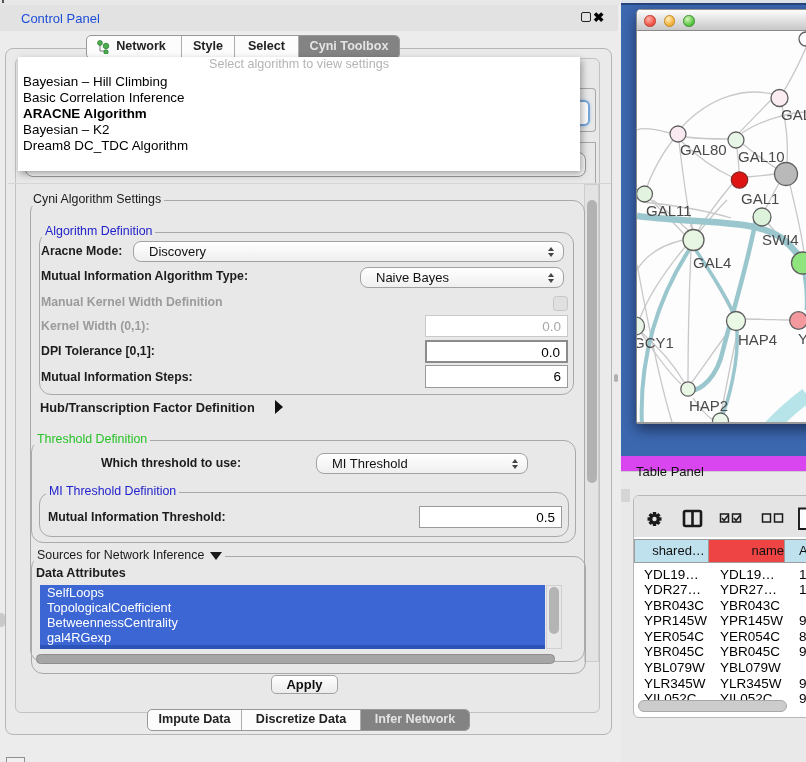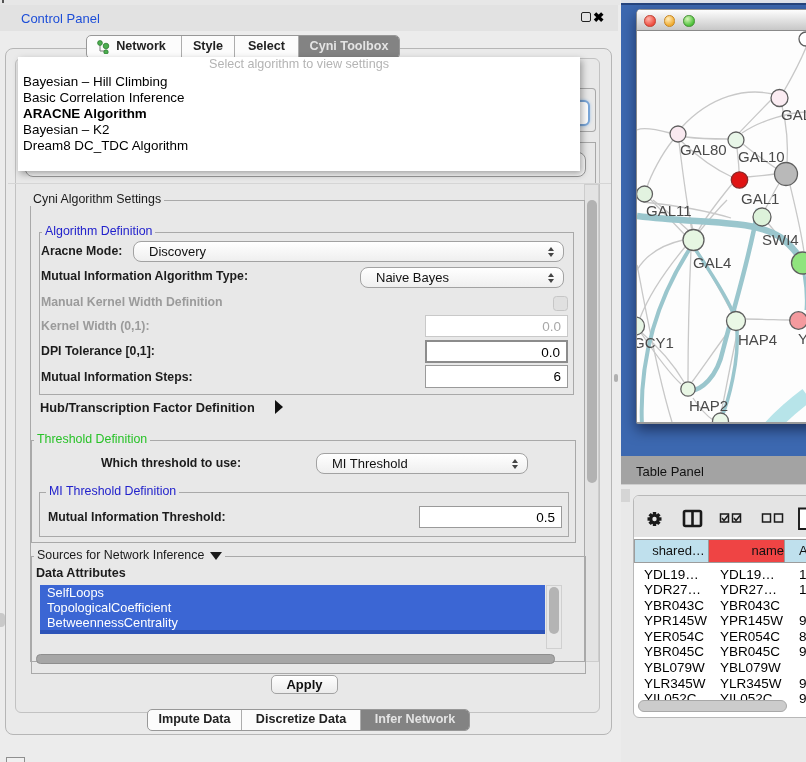--- a/index.html
+++ b/index.html
@@ -1,20 +1,20 @@
 <!DOCTYPE html>
 <html><head><meta charset="utf-8">
 <style>
 html,body{margin:0;padding:0;}
 body{width:806px;height:762px;position:relative;overflow:hidden;background:#ececec;
   font-family:"Liberation Sans",sans-serif;-webkit-font-smoothing:antialiased;}
 .abs{position:absolute;}
 .lbl{position:absolute;font-weight:bold;font-size:12.3px;color:#1c1c1c;white-space:nowrap;}
 .dis{color:#9b9b9b;}
-.grp{position:absolute;border:1px solid #a9a9a9;border-radius:0;}
+.grp{position:absolute;border:1px solid #a9a9a9;border-radius:12px;}
 .gtit{position:absolute;top:-9px;left:2px;padding:0 3px;font-size:12.4px;white-space:nowrap;}
 .combo{position:absolute;background:linear-gradient(#ffffff,#efefef);border:1px solid #a2a2a2;
   border-radius:8px;font-size:13px;color:#111;line-height:20px;padding-left:15px;box-sizing:border-box;}
 .carets{position:absolute;right:7px;top:0;bottom:0;width:8px;}
 .carets:before{content:"";position:absolute;top:4.5px;left:0;border:3.5px solid transparent;border-bottom:4.5px solid #444;border-top:none;}
 .carets:after{content:"";position:absolute;bottom:4.5px;left:0;border:3.5px solid transparent;border-top:4.5px solid #444;border-bottom:none;}
 .fld{position:absolute;background:#fff;box-sizing:border-box;font-size:13.5px;color:#000;
   text-align:right;padding-right:6px;line-height:21px;}
 .seg{position:absolute;display:flex;border:1px solid #989898;border-radius:5px;background:#fcfcfc;overflow:hidden;}
 .seg>div{font-size:12.6px;font-weight:bold;color:#222;text-align:center;line-height:20px;border-right:1px solid #adadad;white-space:nowrap;}
@@ -108,20 +108,21 @@
 <div class="fld" style="left:419px;top:506px;width:143px;height:22px;border:1.5px solid #9a9a9a;padding-left:43px;">0.5</div>
 
 <div class="grp" style="left:31px;top:556px;width:553px;height:116px;">
   <span class="gtit" style="background:#e8e8e8;color:#1a1a1a;">Sources for Network Inference <span style="display:inline-block;width:0;height:0;border-top:8px solid #1a1a1a;border-left:6px solid transparent;border-right:6px solid transparent;vertical-align:middle;margin-left:2px;"></span></span>
 </div>
 <div class="lbl" style="left:36px;top:566px;font-size:12.6px;">Data Attributes</div>
 <div class="abs" style="left:40px;top:584.5px;width:505px;background:#3b66d4;">
   <div class="litem">SelfLoops</div>
   <div class="litem">TopologicalCoefficient</div>
   <div class="litem">BetweennessCentrality</div>
+  <div class="litem">gal4RGexp</div>
   <div style="height:3.5px;background:#2c53b8;"></div>
 </div>
 <div class="abs" style="left:546px;top:584.5px;width:16px;height:64px;background:#e8e8e8;border:1px solid #d0d0d0;box-sizing:border-box;"></div>
 <div class="abs" style="left:549px;top:587px;width:10px;height:47px;background:#b4b4b4;border-radius:5px;"></div>
 <div class="abs" style="left:35.5px;top:654px;width:519px;height:9.5px;background:#a6a6a6;border:1px solid #8e8e8e;border-radius:4.5px;box-sizing:border-box;"></div>
 
 <div class="abs" style="left:271px;top:675px;width:67px;height:19px;background:linear-gradient(#ffffff,#ebebeb);border:1px solid #a3a3a3;border-radius:5px;box-sizing:border-box;text-align:center;font-size:13px;font-weight:bold;color:#111;line-height:17px;">Apply</div>
 
 <div class="seg" style="left:147px;top:709px;height:20px;">
   <div style="width:93px;line-height:18px;">Impute Data</div>
@@ -221,21 +222,21 @@
         <text x="692" y="268">GAL4</text>
         <text x="761" y="245">SWI4</text>
         <text x="737" y="345">HAP4</text>
         <text x="797" y="344">Y</text>
         <text x="632" y="348">GCY1</text>
         <text x="688" y="411">HAP2</text>
       </g>
     </svg>
   </div>
 
-  <div class="abs" style="left:0;top:456px;width:185px;height:29px;background:#a3a3a3;border-bottom:1px solid #cdcdcd;box-sizing:border-box;">
+  <div class="abs" style="left:0;top:456px;width:185px;height:16px;background:#d946ef;border-bottom:1px solid #cdcdcd;box-sizing:border-box;">
     <div style="font-size:13px;color:#111;margin:8px 0 0 15px;">Table Panel</div>
   </div>
 
   <div class="abs" style="left:12px;top:495px;width:200px;height:223px;background:#fff;border:1px solid #b8b8b8;border-radius:6px;box-sizing:border-box;overflow:hidden;">
 
     <div class="abs" style="left:0;top:0;width:100%;height:41px;background:#e4e4e4;"></div>
     <svg class="abs" style="left:0;top:0;" width="200" height="41" viewBox="633 495 200 41">
 
       <g fill="#1a1a1a">
         <circle cx="653.5" cy="518" r="5.2"></circle>

